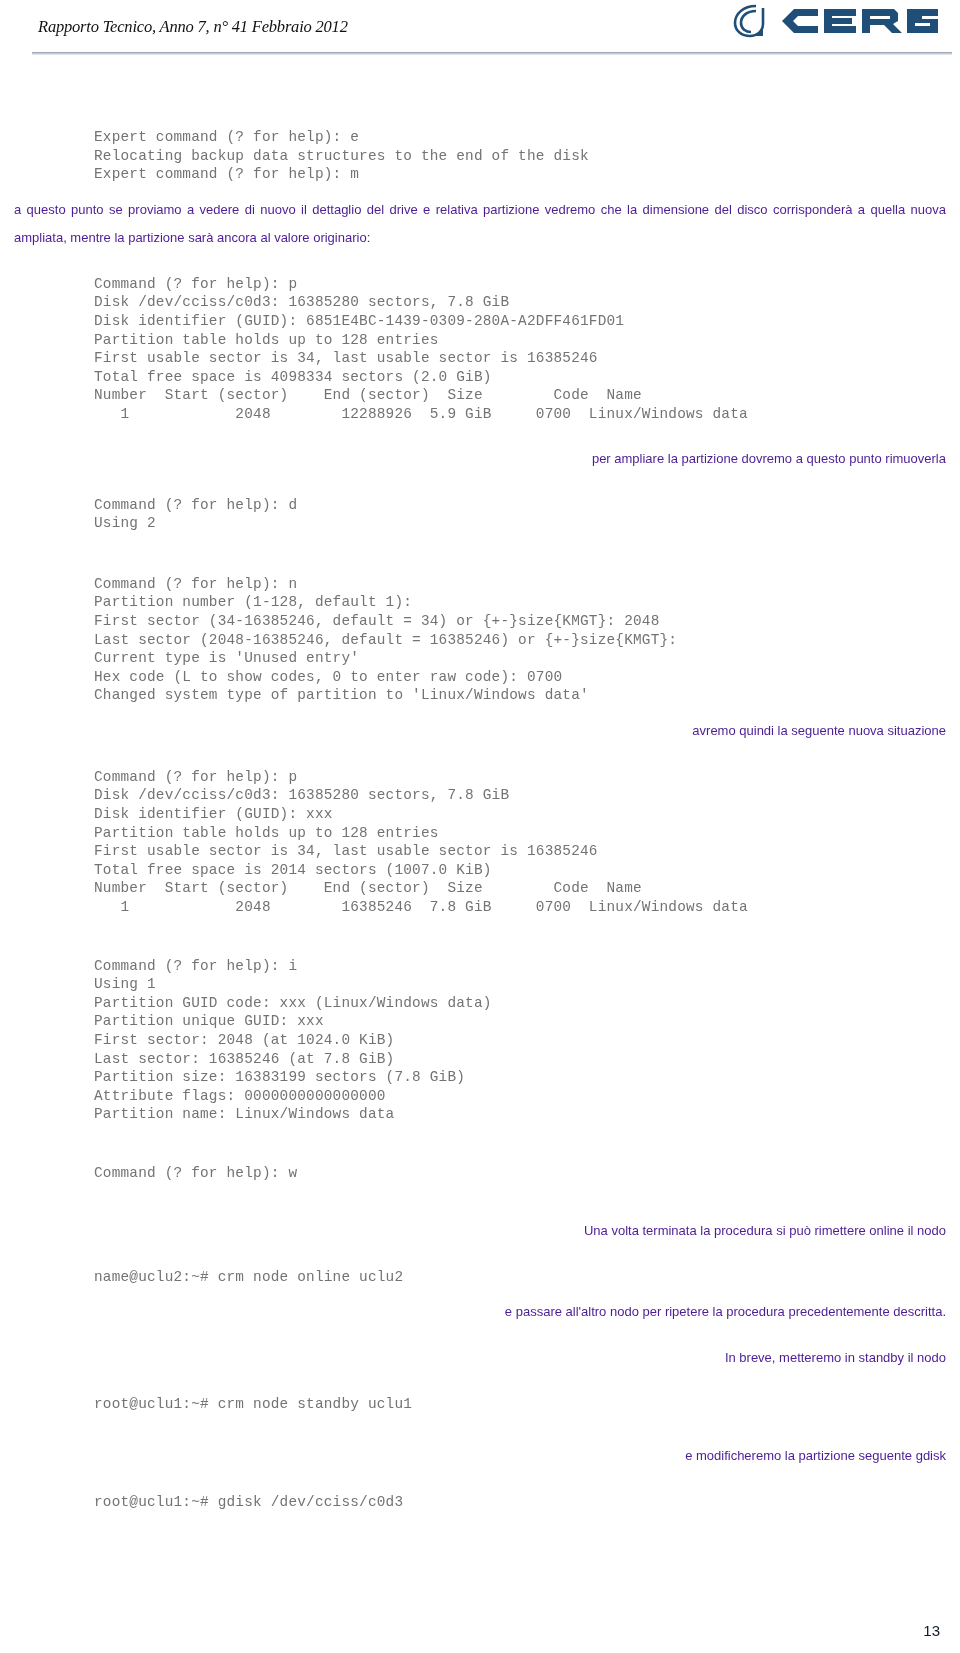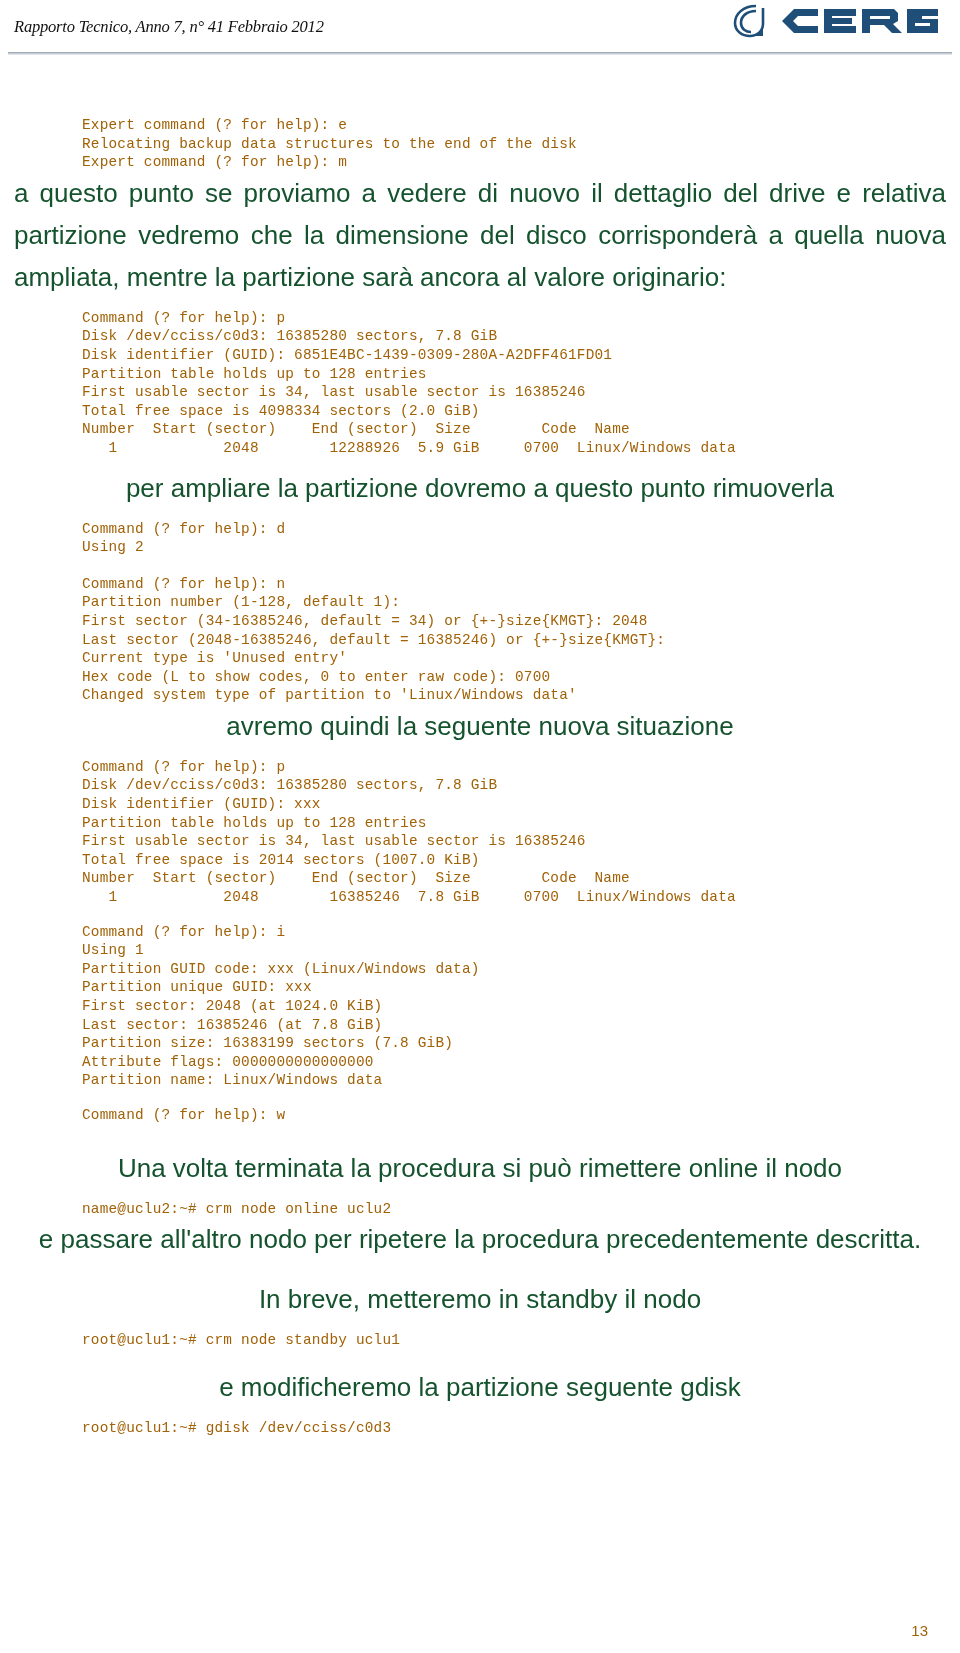--- a/index.html
+++ b/index.html
@@ -14,20 +14,21 @@
     font-family: "Liberation Sans", sans-serif;
     color: #000000;
     overflow: hidden;
   }
 
   
   .page-header {
     position: relative;
     height: 58px;
     padding: 16px;
+    margin-left: 24px;
   }
   .header-title {
     position: absolute;
     left: 14px;
     top: 17px;
     font-family: "Liberation Serif", serif;
     font-style: italic;
     font-size: 16.5px;
     letter-spacing: -0.2px;
     color: #111111;
@@ -53,52 +54,52 @@
   }
 
   
   .content {
     position: relative;
     padding: 26px 14px 0 14px;
   }
 
   p.body-text {
     font-family: "Liberation Sans", sans-serif;
-    font-size: 26px;
-    line-height: 42px;
+    font-size: 13px;
+    line-height: 28px;
     margin: 0 0 2px 0;
-    color: #14532d;
+    color: #4c1d95;
     text-align: justify;
     font-stretch: condensed;
     transform-origin: left top;
   }
-  p.body-text.noj { text-align: center; }
+  p.body-text.noj { text-align: right; }
 
   pre.console {
     font-family: "Liberation Mono", "DejaVu Sans Mono", monospace;
     font-size: 14.4px;
     line-height: 18.6px;
-    color: #a16207;
-    margin: 0;
+    color: #737373;
+    margin: 12px;
     padding: 0 0 0 68px;
     white-space: pre;
     letter-spacing: 0.2px;
   }
 
   .gap-s { height: 9px; }
   .gap-m { height: 16px; }
   .gap-l { height: 22px; }
 
   .page-number {
     position: absolute;
-    right: 32px;
+    right: 20px;
     bottom: 14px;
     font-family: "Liberation Sans", sans-serif;
     font-size: 15px;
-    color: #a16207;
+    color: #0f172a;
   }
 </style>
 </head>
 <body>
 
 <div class="page-header">
   <div class="header-title">Rapporto Tecnico, Anno 7, n° 41 Febbraio 2012</div>
 
   <div class="logo">
     <svg width="210" height="38" viewBox="0 0 210 38">

